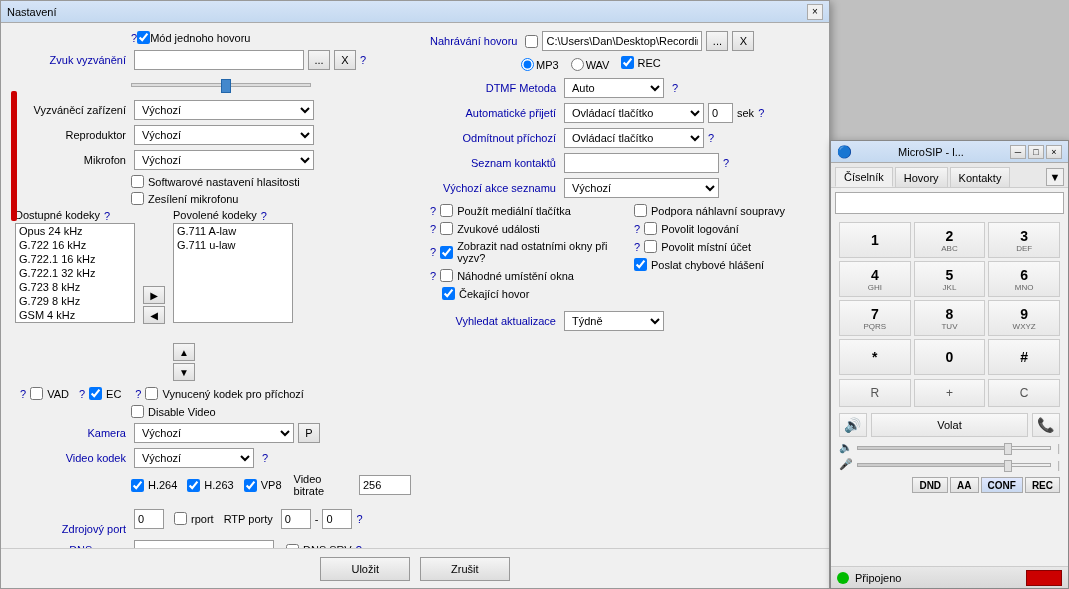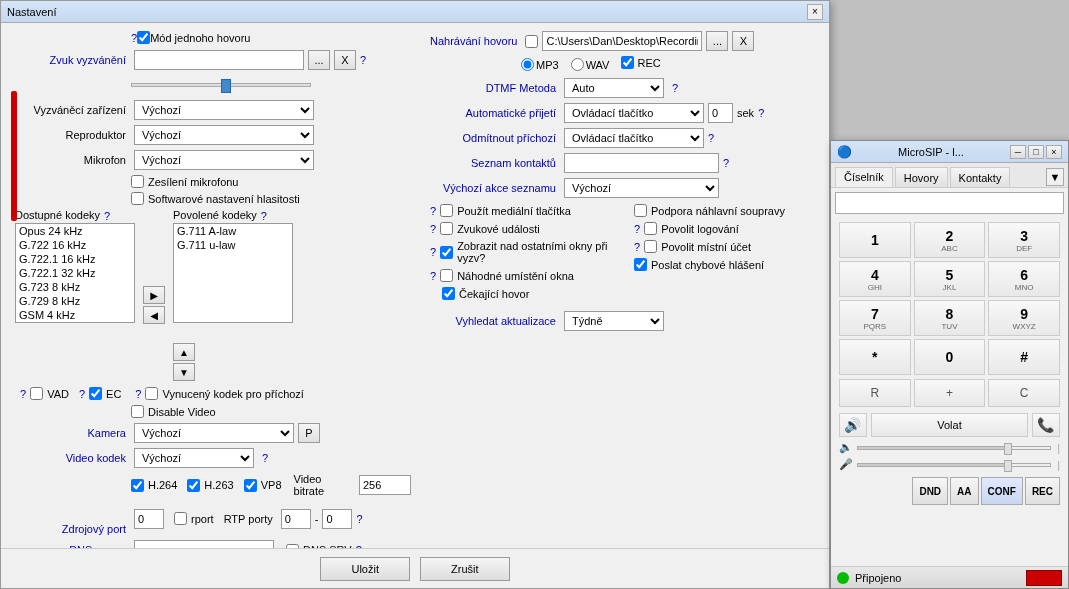--- a/index.html
+++ b/index.html
@@ -373,21 +373,21 @@
     }
 
     .bottom-buttons {
       display: flex;
       gap: 2px;
       padding: 4px 8px;
       justify-content: flex-end;
     }
 
     .fn-btn {
-      height: 28px;
+      height: 16px;
       padding: 0 6px;
       border: 1px solid #aaa;
       background: linear-gradient(to bottom, #f5f5f5, #e0e0e0);
       cursor: pointer;
       font-size: 10px;
       font-weight: bold;
     }
 
     .fn-btn.conf-btn {
       background: linear-gradient(to bottom, #e0e8ff, #c8d8f0);
@@ -495,25 +495,25 @@
       <div class="form-row">
         <span class="form-label" style="color:#000;">Mikrofon</span>
         <select class="select-wide">
           <option>Výchozí</option>
         </select>
       </div>
 
       <div style="padding-left:120px;">
         <div class="checkbox-row">
           <input type="checkbox" style="">
-          <span>Zesílení mikrofonu</span>
+          <span>Softwarové nastavení hlasitosti</span>
         </div>
         <div class="checkbox-row">
           <input type="checkbox" style="">
-          <span>Softwarové nastavení hlasitosti</span>
+          <span>Zesílení mikrofonu</span>
         </div>
       </div>
 
       <div class="codec-section">
         <div class="codec-box">
           <div style="display:flex; align-items:center; gap:4px;">
             <span class="codec-label">Dostupné kodeky</span>
             <span class="help-link">?</span>
           </div>
           <div class="codec-list">

